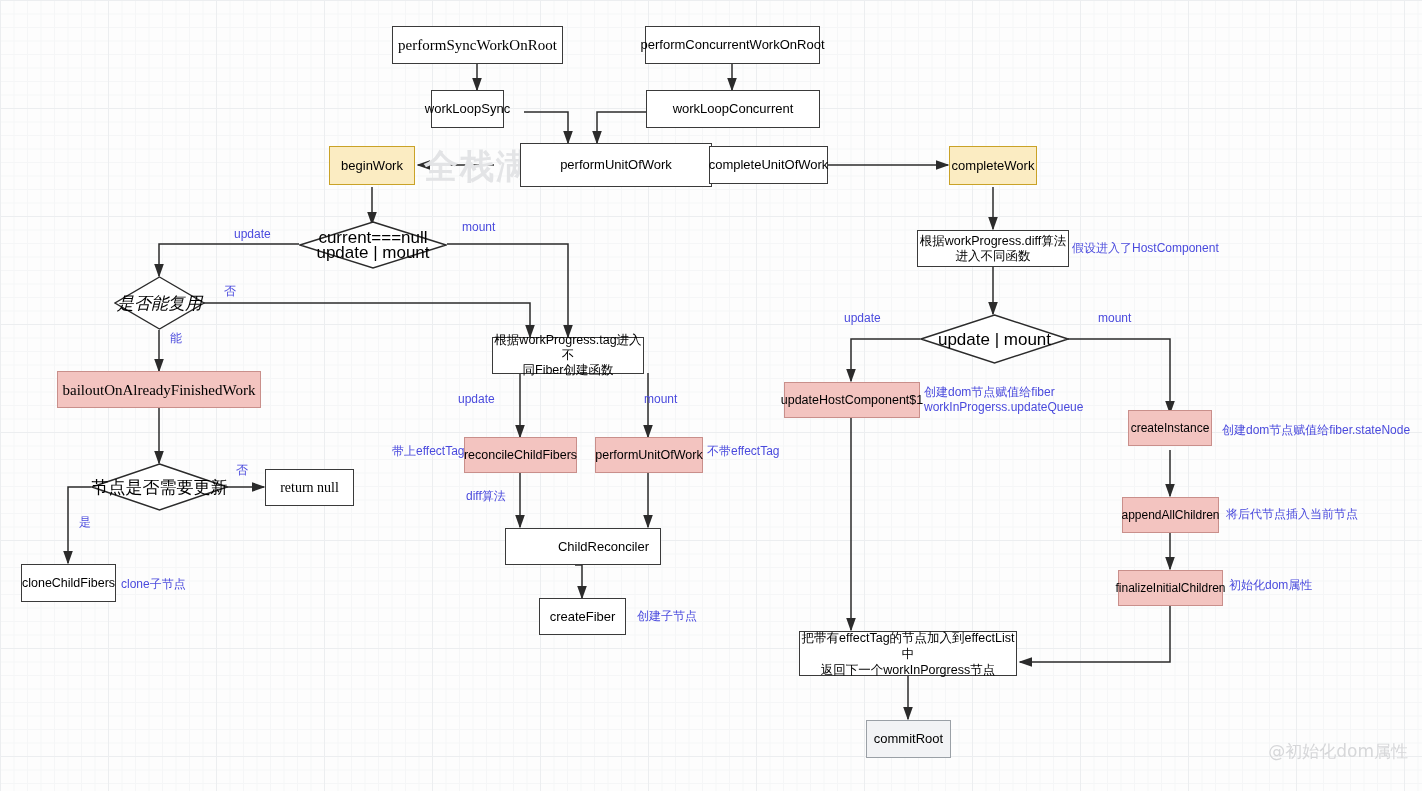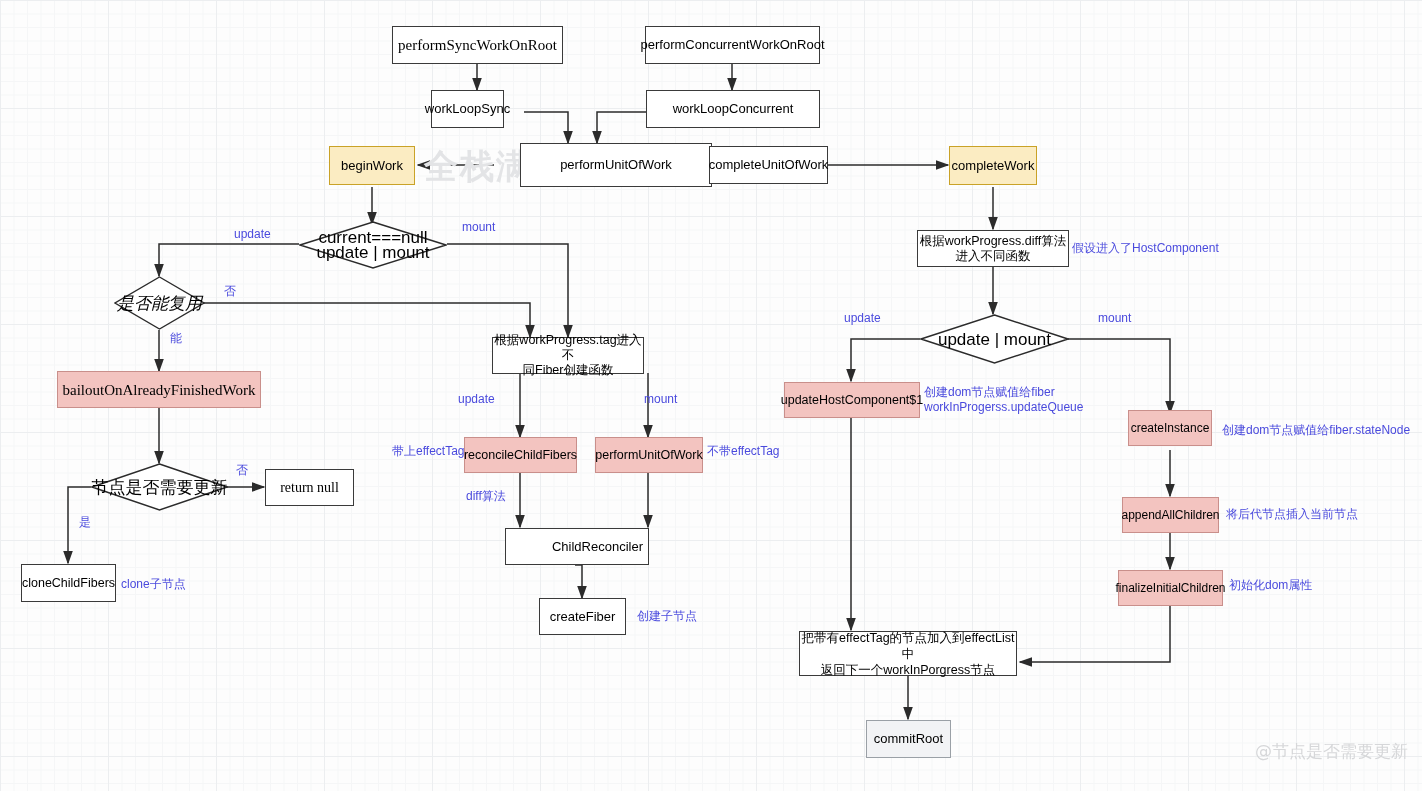--- a/index.html
+++ b/index.html
@@ -79,21 +79,21 @@
     z-index:1;
     user-select:none;
   }
 </style>
 </head>
 <body>
 
 <div id="canvas">
 
   <div class="wm-center">全栈满展</div>
-  <div class="wm-corner">@节点是否需要更新</div>
+  <div class="wm-corner">@初始化dom属性</div>
 
   <svg class="edges" viewBox="0 0 1422 791">
     <defs>
       <marker id="arrow" markerWidth="9" markerHeight="9" refX="8" refY="3.2" orient="auto" markerUnits="strokeWidth">
         <path d="M0,0 L9,3.2 L0,6.4 z" fill="#2b2b2b"></path>
       </marker>
     </defs>
     <g stroke="#2b2b2b" stroke-width="1.5" fill="none" marker-end="url(#arrow)">
 
       <path d="M477,64 L477,90"></path>
@@ -218,21 +218,21 @@
   <div class="anno" style="left:644px;top:392px;">mount</div>
 
   <div class="node pink" style="left:464px;top:437px;width:113px;height:36px;font-size:12.5px;">reconcileChildFibers</div>
 
   <div class="node pink" style="left:595px;top:437px;width:108px;height:36px;font-size:12.5px;">performUnitOfWork</div>
 
   <div class="anno" style="left:392px;top:444px;">带上effectTag</div>
   <div class="anno" style="left:707px;top:444px;">不带effectTag</div>
   <div class="anno" style="left:466px;top:489px;">diff算法</div>
 
-  <div class="node" style="left:505px;top:528px;width:144px;height:37px;padding-left:41px;">ChildReconciler</div>
+  <div class="node" style="left:505px;top:528px;width:156px;height:37px;padding-left:41px;">ChildReconciler</div>
 
   <div class="node" style="left:539px;top:598px;width:87px;height:37px;">createFiber</div>
 
   <div class="anno" style="left:637px;top:609px;">创建子节点</div>
 
   <div class="node" style="left:917px;top:230px;width:152px;height:37px;font-size:12.5px;line-height:15px;">根据workProgress.diff算法
 进入不同函数</div>
 
   <div class="anno" style="left:1072px;top:241px;">假设进入了HostComponent</div>
 

